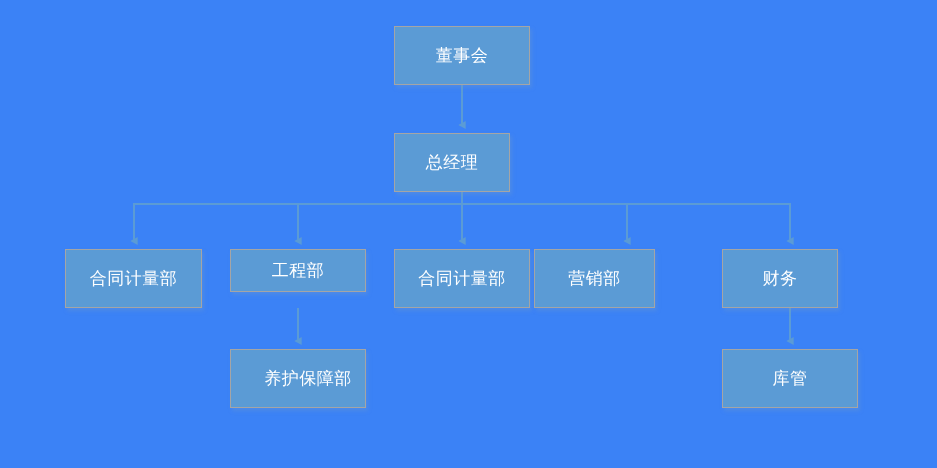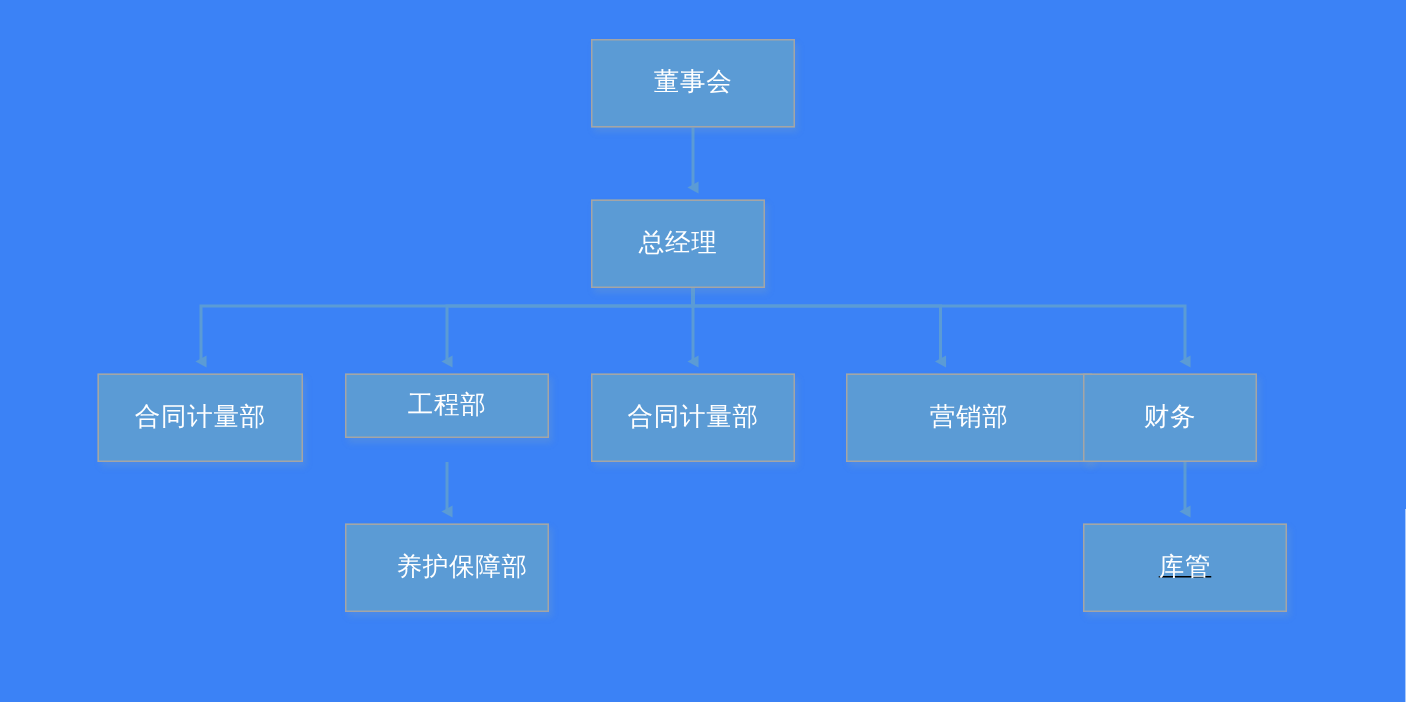--- a/index.html
+++ b/index.html
@@ -77,27 +77,27 @@
       </div>
       <div class="node-box" style="left: 65px; top: 249px; width: 137px; height: 59px; align-items: center;">
         <span class="node-label">合同计量部</span>
       </div>
       <div class="node-box" style="left: 230px; top: 249px; width: 136px; height: 43px;">
         <span class="node-label">工程部</span>
       </div>
       <div class="node-box" style="left: 394px; top: 249px; width: 136px; height: 59px;">
         <span class="node-label">合同计量部</span>
       </div>
-      <div class="node-box" style="left: 564px; top: 249px; width: 164px; height: 59px;">
+      <div class="node-box" style="left: 534px; top: 249px; width: 121px; height: 59px;">
         <span class="node-label">营销部</span>
       </div>
       <div class="node-box" style="left: 722px; top: 249px; width: 116px; height: 59px;">
         <span class="node-label">财务</span>
       </div>
       <div class="node-box" style="left: 230px; top: 349px; width: 136px; height: 59px; padding-left: 20px;">
         <span class="node-label">养护保障部</span>
       </div>
-      <div class="node-box" style="left: 722px; top: 349px; width: 136px; height: 59px; text-decoration: underline;">
+      <div class="node-box" style="left: 722px; top: 349px; width: 136px; height: 59px;">
         <span class="node-label">库管</span>
       </div>
     </div>
 
 </div>
 
 </body></html>

